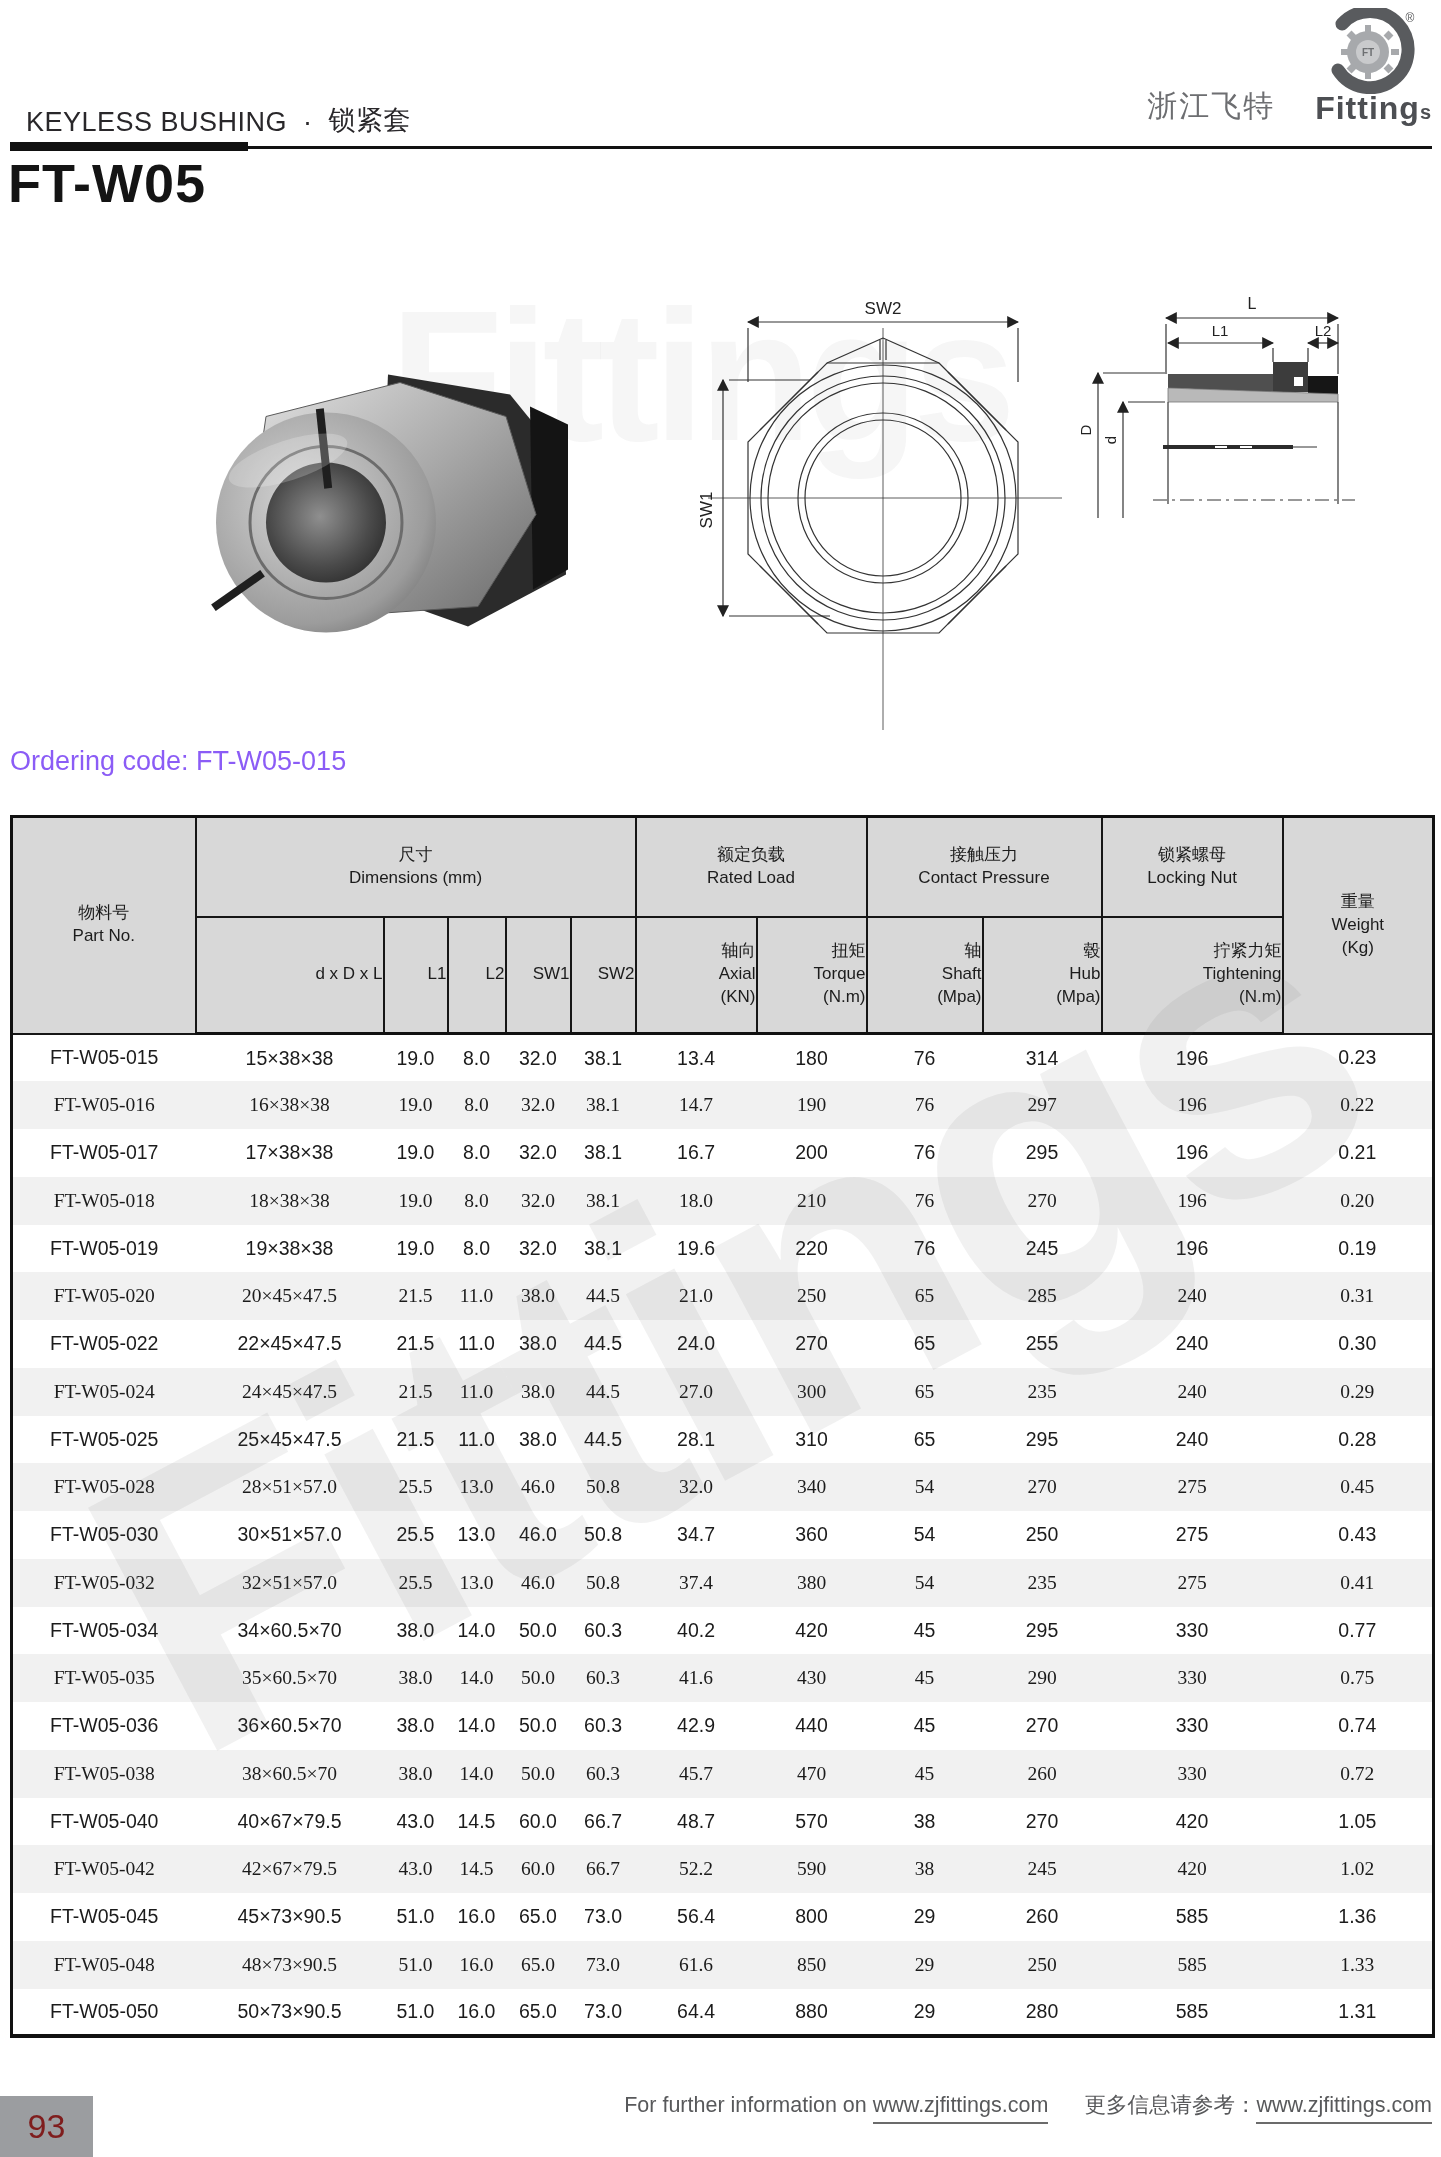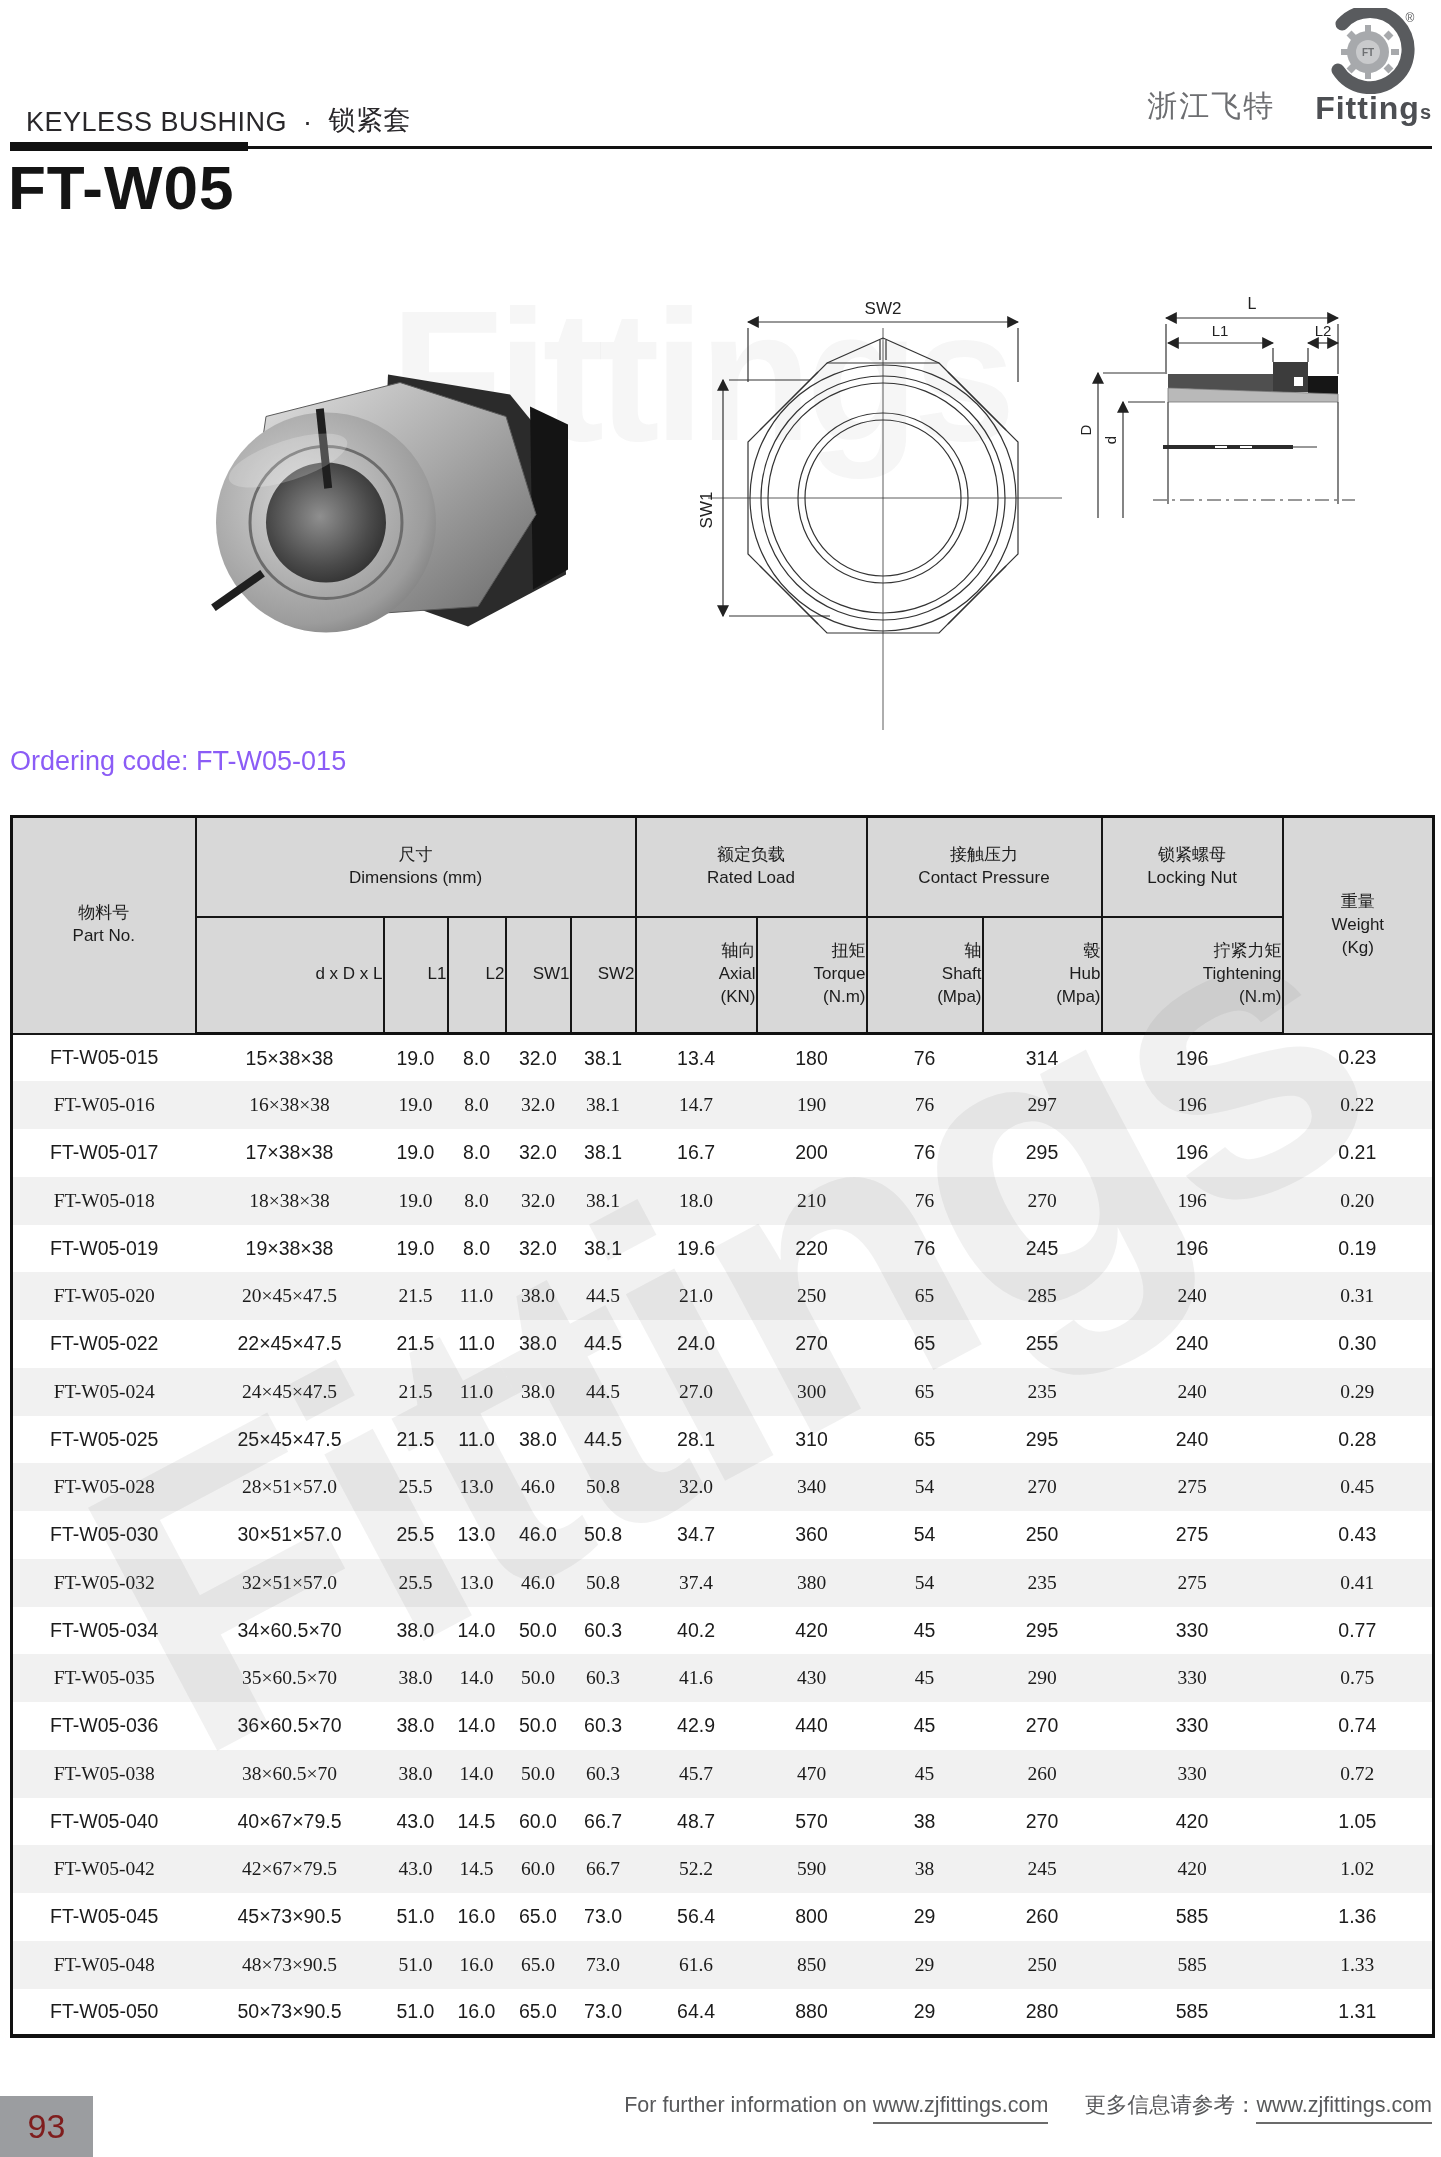--- a/index.html
+++ b/index.html
@@ -10,21 +10,21 @@
   
   .brand-logo { position:absolute; left:1322px; top:8px; width:96px; height:86px; }
   .brand-row { position:absolute; top:86px; left:1000px; width:432px; display:flex; justify-content:flex-end; align-items:flex-end; gap:40px; }
   .brand-zh { font-size:30px; color:#6d6e71; letter-spacing:2px; }
   .wordmark { font-size:32px; font-weight:900; color:#4d4f53; letter-spacing:1px; }
   .wordmark-sub { font-size:20px; font-weight:700; color:#4d4f53; }
 
   .category { position:absolute; left:26px; top:102px; font-size:27px; color:#29272a; letter-spacing:0.5px; display:flex; gap:16px; align-items:flex-end; }
   .rule-thin  { position:absolute; left:10px; top:146px; width:1422px; height:3px; background:#111; }
   .rule-thick { position:absolute; left:10px; top:142px; width:238px; height:9px; background:#111; }
-  .page-title { position:absolute; left:8px; top:152px; font-size:62px; font-weight:800; letter-spacing:1px; color:#141414; }
+  .page-title { position:absolute; left:8px; top:152px; font-size:54px; font-weight:800; letter-spacing:1px; color:#141414; }
 
   
   .figure-watermark { position:absolute; left:390px; top:270px; font-size:185px; font-weight:800; letter-spacing:-6px; color:rgba(40,40,40,0.045); pointer-events:none; }
   .photo-svg   { position:absolute; left:138px; top:362px; width:430px; height:285px; }
   .front-svg   { position:absolute; left:690px; top:298px; width:390px; height:440px; }
   .section-svg { position:absolute; left:1065px; top:290px; width:300px; height:230px; }
   svg text { font-family:"Liberation Sans","DejaVu Sans",sans-serif; }
 
   .ordering { position:absolute; left:10px; top:746px; font-size:27px; color:#8b5cf6; }
 

